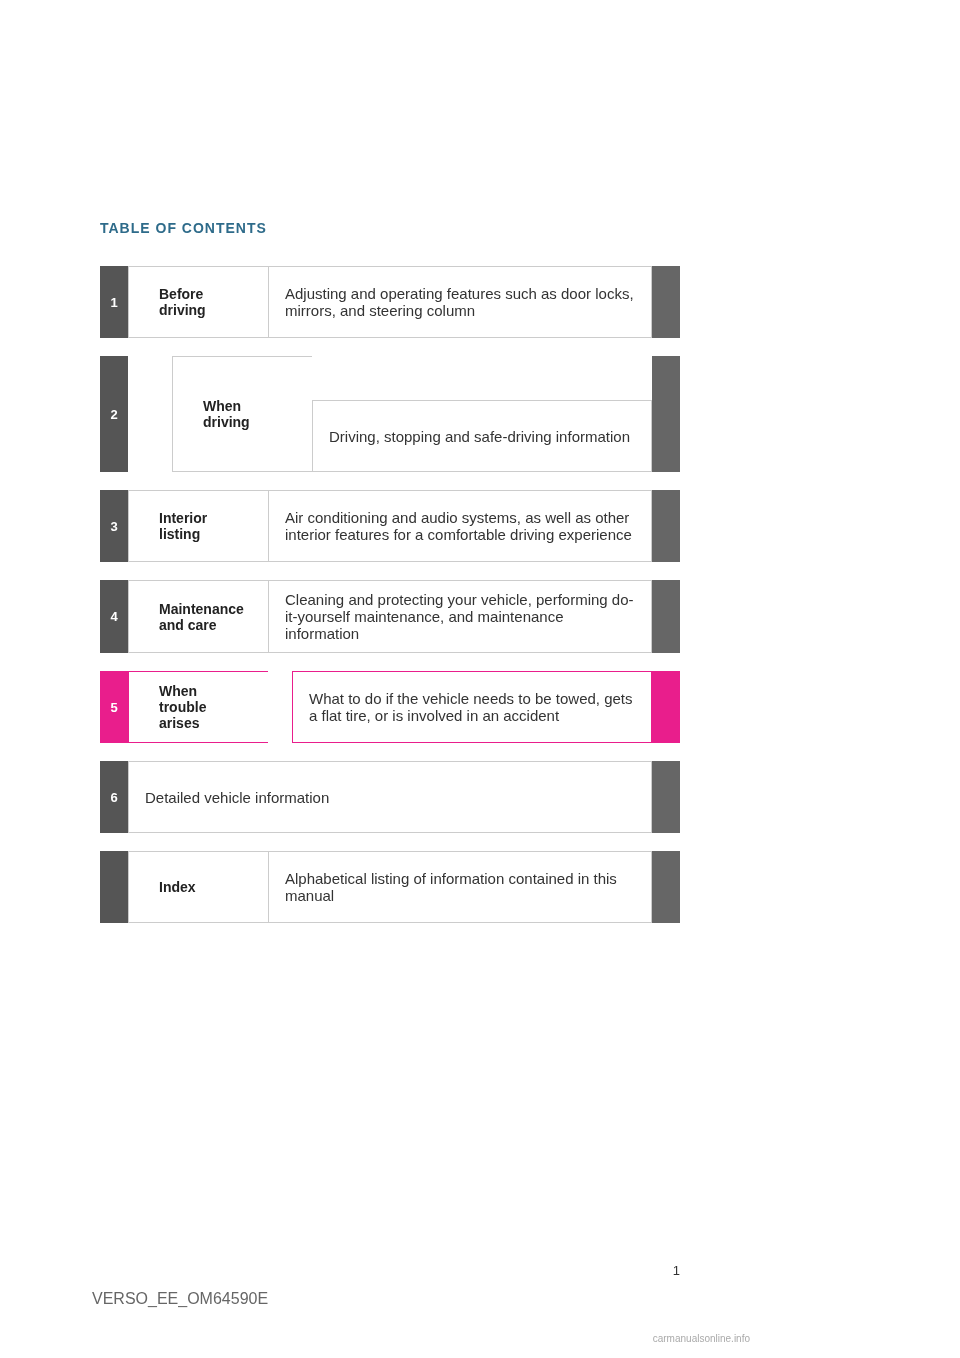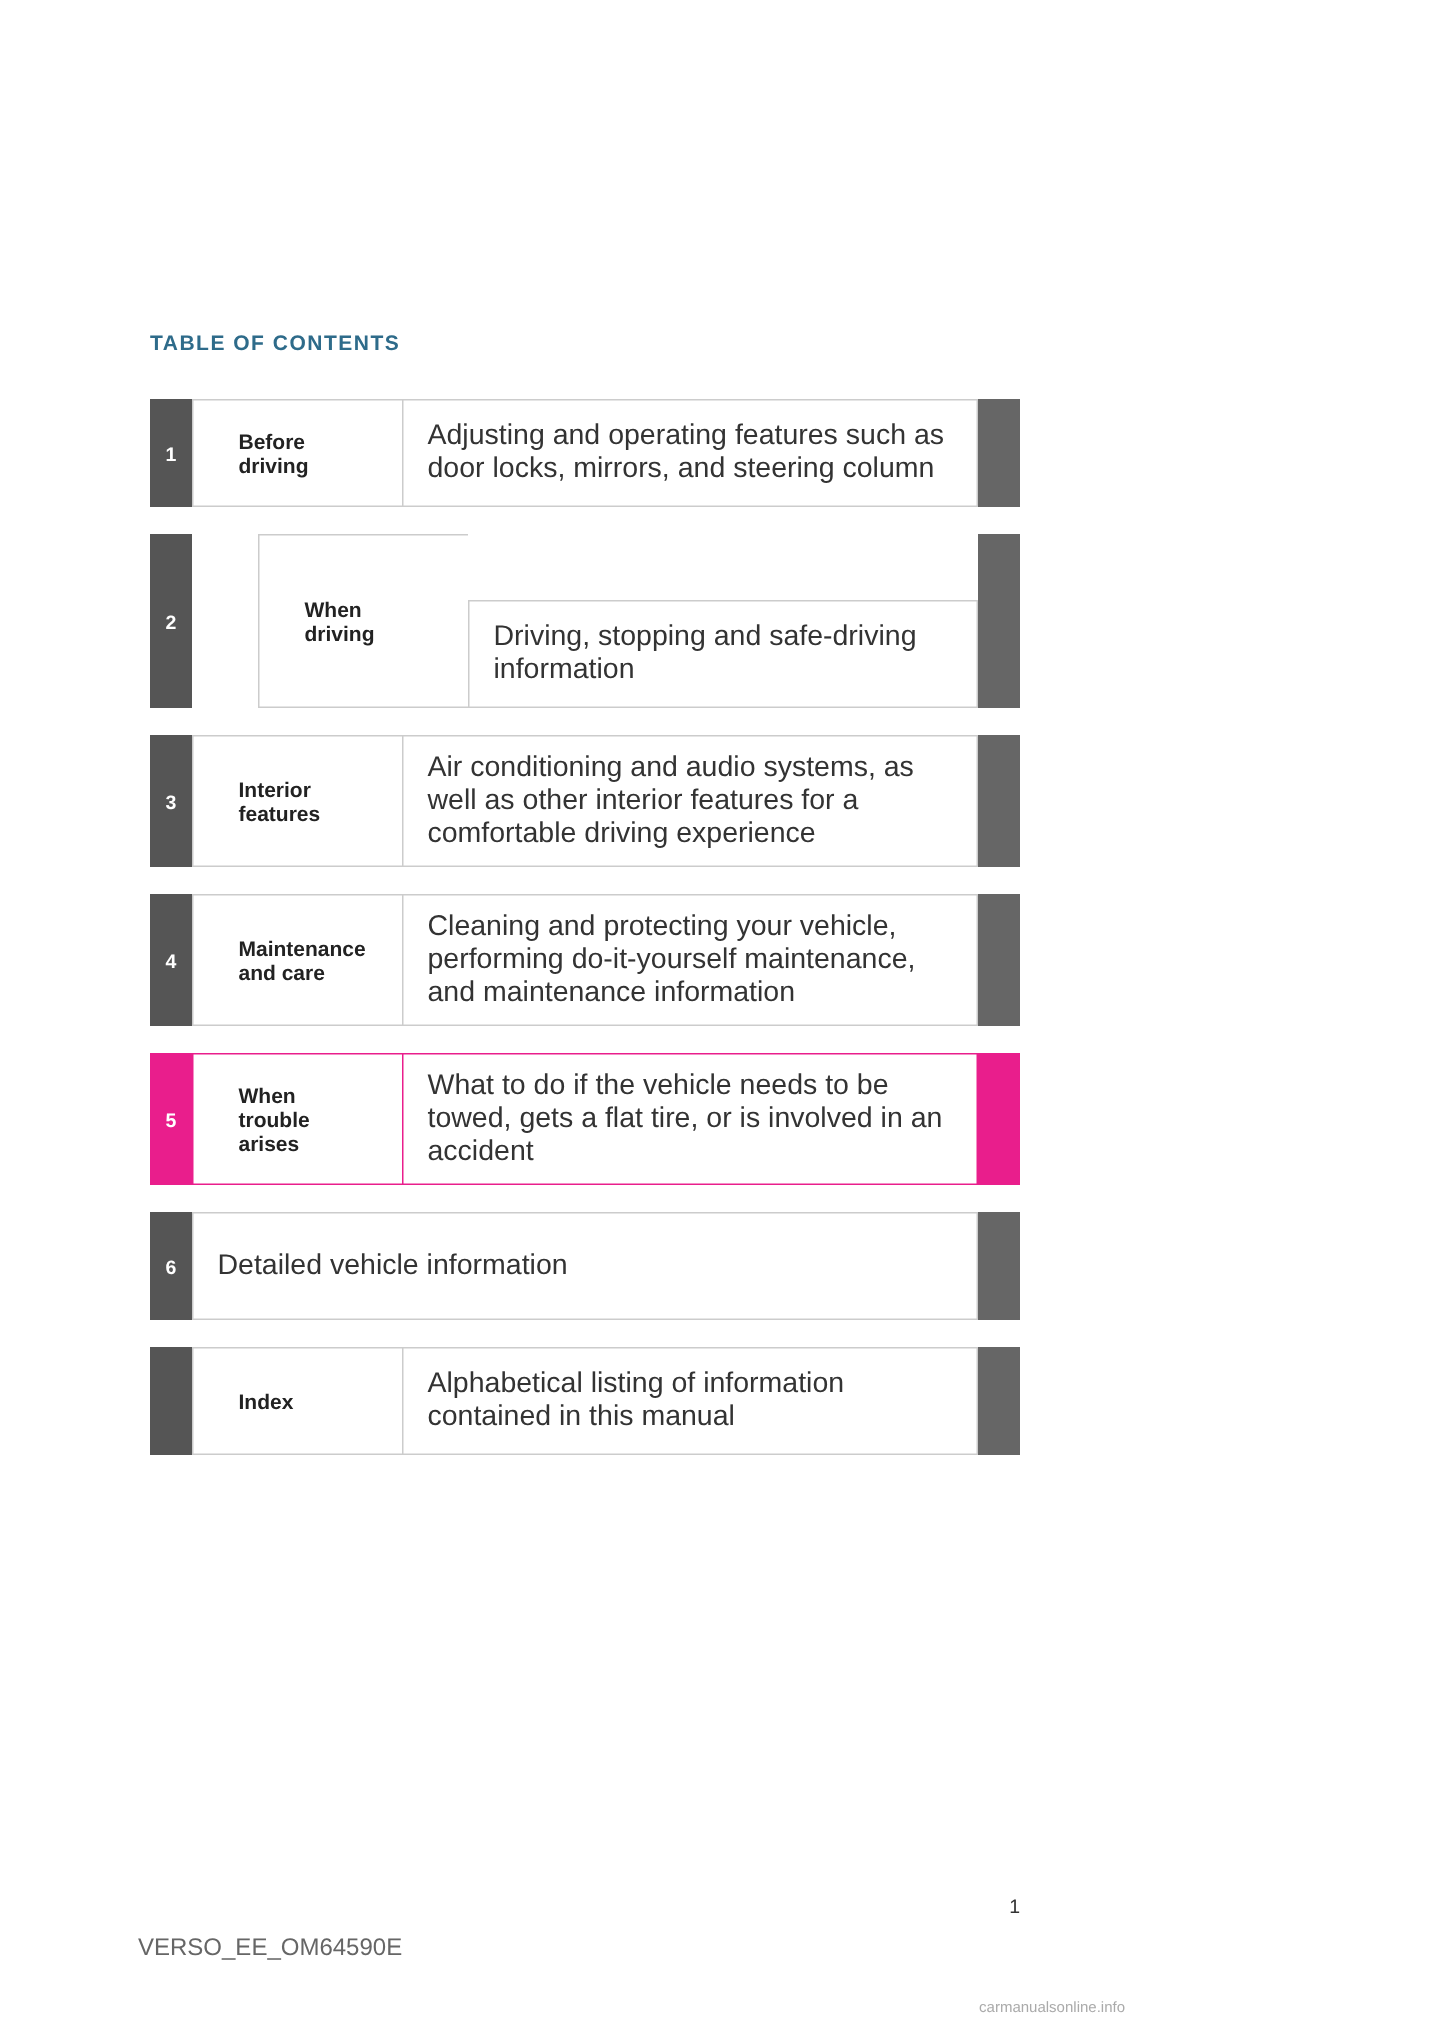--- a/index.html
+++ b/index.html
@@ -72,21 +72,21 @@
       border-right: none;
       background: #fff;
     }
 
     .entry-description {
       flex: 1;
       min-height: 72px;
       display: flex;
       align-items: center;
       padding: 10px 16px;
-      font-size: 19px;
+      font-size: 15px;
       color: #333;
       border: 1px solid #ccc;
       background: #fff;
     }
 
     .entry-accent {
       width: 28px;
       min-height: 72px;
       flex-shrink: 0;
     }
@@ -130,34 +130,34 @@
     <div class="entry-accent" style="background:#666;"></div>
   </div>
         <div class="toc-entry">
     <div class="entry-number" style="background:#555; min-width:28px;">2</div>
     <div class="entry-label" style="border-color:#ccc;margin-left:44px;">When driving</div>
     <div class="entry-description" style="border-color:#ccc;margin-top:44px;">Driving, stopping and safe-driving information</div>
     <div class="entry-accent" style="background:#666;"></div>
   </div>
         <div class="toc-entry">
     <div class="entry-number" style="background:#555; min-width:28px;">3</div>
-    <div class="entry-label" style="border-color:#ccc;">Interior features</div>
+    <div class="entry-label" style="border-color:#ccc;">Interior listing</div>
     <div class="entry-description" style="border-color:#ccc;">Air conditioning and audio systems, as well as other interior features for a comfortable driving experience</div>
     <div class="entry-accent" style="background:#666;"></div>
   </div>
         <div class="toc-entry">
     <div class="entry-number" style="background:#555; min-width:28px;">4</div>
     <div class="entry-label" style="border-color:#ccc;">Maintenance and care</div>
     <div class="entry-description" style="border-color:#ccc;">Cleaning and protecting your vehicle, performing do-it-yourself maintenance, and maintenance information</div>
     <div class="entry-accent" style="background:#666;"></div>
   </div>
         <div class="toc-entry">
     <div class="entry-number" style="background:#e91e8c; min-width:28px;">5</div>
     <div class="entry-label" style="border-color:#e91e8c;">When trouble arises</div>
-    <div class="entry-description" style="border-color:#e91e8c;">What to do if the vehicle needs to be towed, gets a flat tire, or is involved in an accident</div>
+    <div class="entry-description" style="border-color:#e91e8c;margin-left:24px;">What to do if the vehicle needs to be towed, gets a flat tire, or is involved in an accident</div>
     <div class="entry-accent" style="background:#e91e8c;"></div>
   </div>
         <div class="toc-entry">
     <div class="entry-number" style="background:#555; min-width:28px;">6</div>
     <div class="entry-description" style="border-color:#ccc;">Detailed vehicle information</div>
     <div class="entry-accent" style="background:#666;"></div>
   </div>
         <div class="toc-entry">
     <div class="entry-number" style="background:#555; min-width:28px;"></div>
     <div class="entry-label" style="border-color:#ccc;">Index</div>

